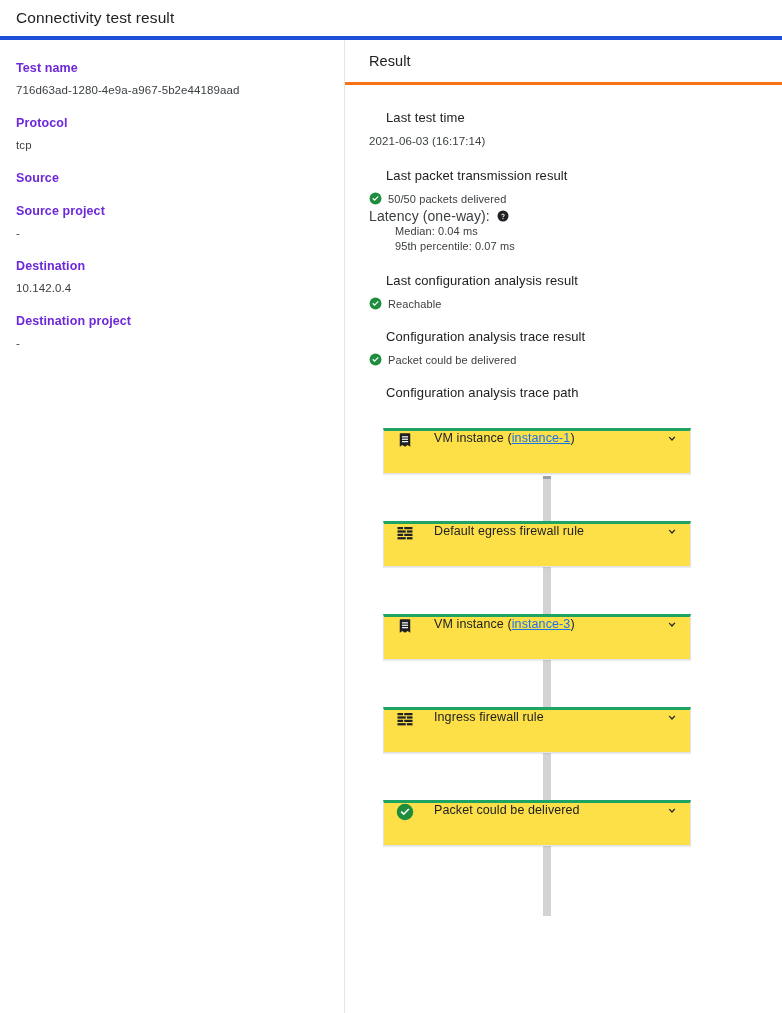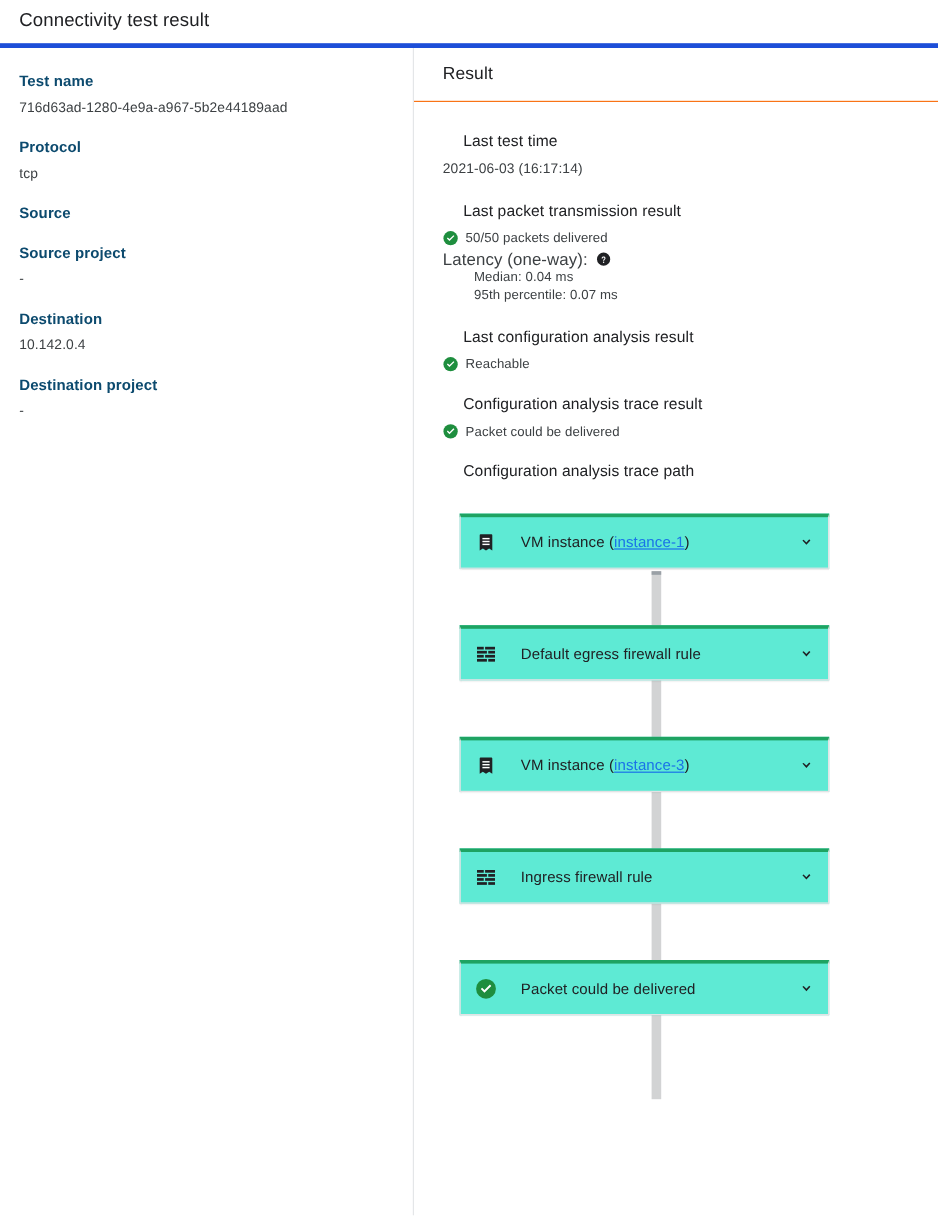--- a/index.html
+++ b/index.html
@@ -50,38 +50,38 @@
     display: flex;
     flex-direction: column;
     min-width: 0;
   }
 
   
   .field { margin-bottom: 17px; }
   .field-label {
     font-size: 12.5px;
     font-weight: 700;
-    color: #0c4a6e;
+    color: #6d28d9;
     line-height: 16px;
     letter-spacing: .1px;
   }
   .field-value {
     font-size: 11.5px;
     font-weight: 400;
     color: #3c4043;
     line-height: 16px;
     margin-top: 6px;
     letter-spacing: .1px;
   }
 
   
   .result-header {
     height: 45px;
     box-sizing: border-box;
-    border-bottom: 1px solid #f97316;
+    border-bottom: 3px solid #f97316;
     display: flex;
     align-items: center;
     padding-left: 24px;
   }
   .result-header .label {
     font-size: 14.5px;
     color: #202124;
     letter-spacing: .1px;
   }
 
@@ -175,27 +175,26 @@
     height: 3px;
     background: #9aa0a6;
   }
 
   .node {
     position: relative;
     z-index: 1;
     margin-left: 14px;
     width: 308px;
     box-sizing: border-box;
-    background: #5eead4;
+    background: #fde047;
     border: 1px solid #e2e3e5;
     border-top: 3px solid #1ea362;
     box-shadow: 0 1px 1px rgba(60,64,67,.10);
     height: 46px;
     display: flex;
-    align-items: center;
     padding: 0 10px 0 12px;
     margin-bottom: 47px;
   }
   .node:last-child { margin-bottom: 0; }
 
   .node-icon {
     width: 18px;
     height: 18px;
     flex: 0 0 18px;
     display: block;

